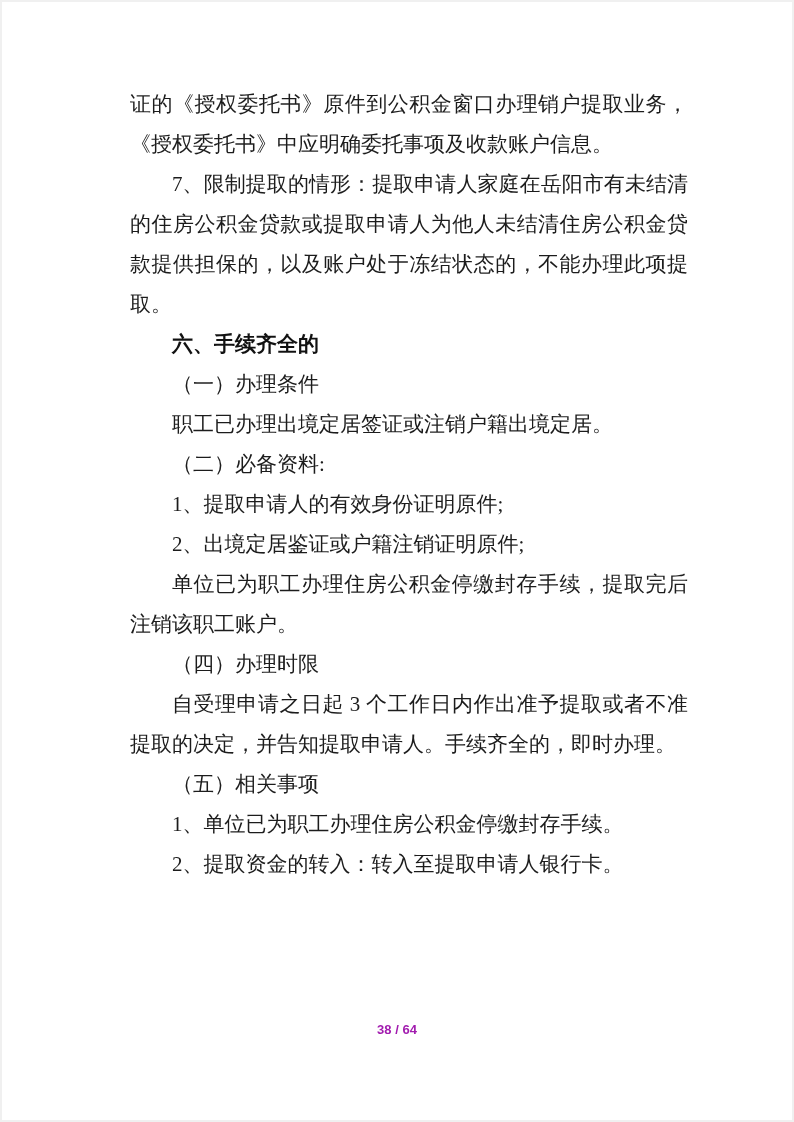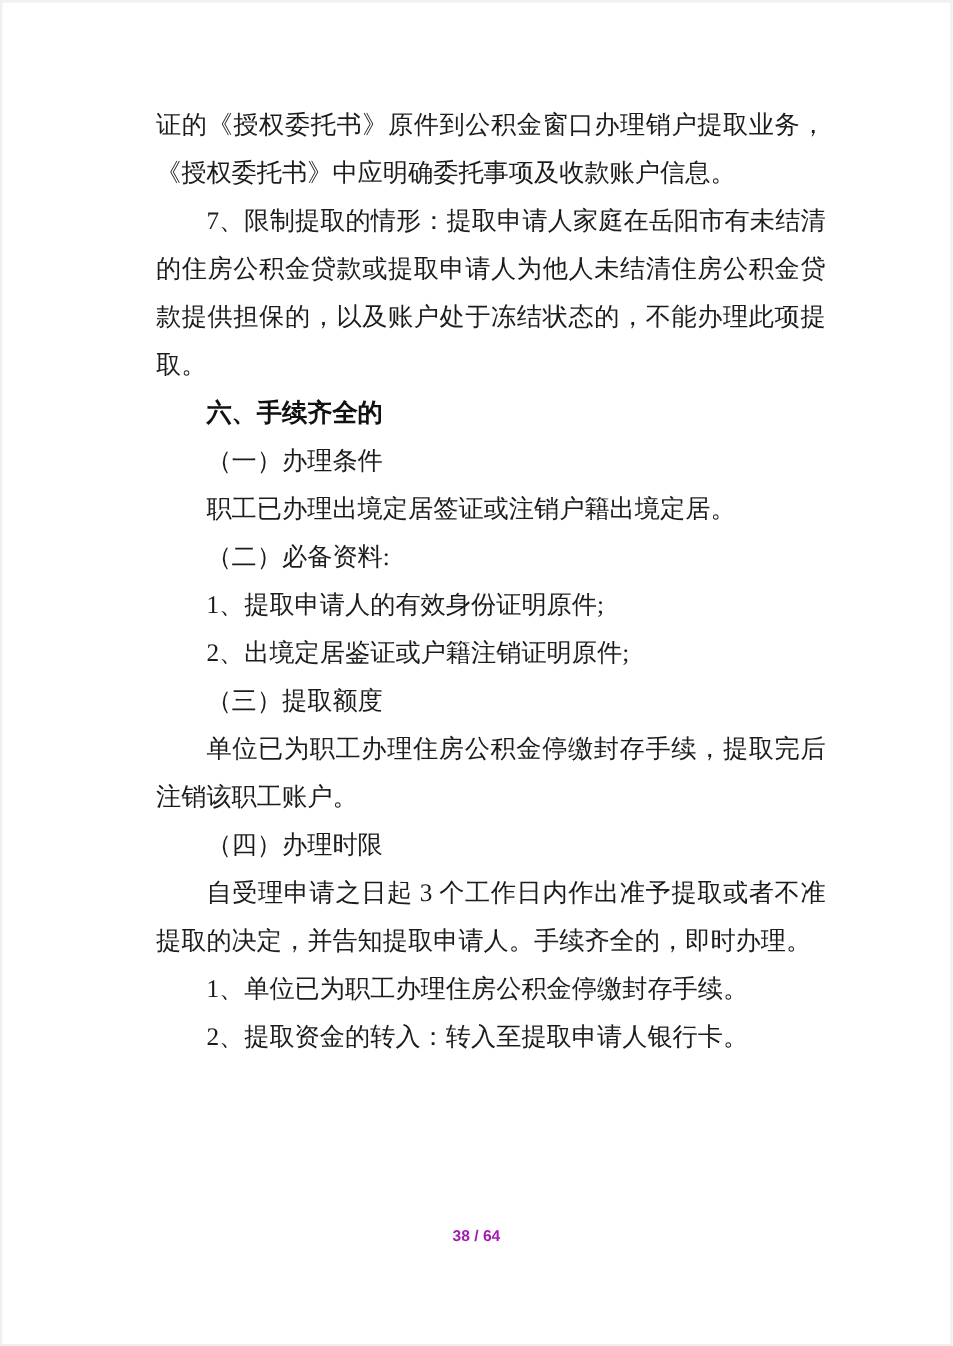--- a/index.html
+++ b/index.html
@@ -57,21 +57,21 @@
 <div class="page">
   <div class="content">
       <p class="para body">证的《授权委托书》原件到公积金窗口办理销户提取业务，《授权委托书》中应明确委托事项及收款账户信息。</p>
       <p class="para body indent">7、限制提取的情形：提取申请人家庭在岳阳市有未结清的住房公积金贷款或提取申请人为他人未结清住房公积金贷款提供担保的，以及账户处于冻结状态的，不能办理此项提取。</p>
       <p class="para heading indent">六、手续齐全的</p>
       <p class="para body indent">（一）办理条件</p>
       <p class="para body indent">职工已办理出境定居签证或注销户籍出境定居。</p>
       <p class="para body indent">（二）必备资料:</p>
       <p class="para body indent">1、提取申请人的有效身份证明原件;</p>
       <p class="para body indent">2、出境定居鉴证或户籍注销证明原件;</p>
-      <p class="para body indent">（三）提取额度</p>
       <p class="para body indent">单位已为职工办理住房公积金停缴封存手续，提取完后注销该职工账户。</p>
       <p class="para body indent">（四）办理时限</p>
       <p class="para body indent">自受理申请之日起 3 个工作日内作出准予提取或者不准提取的决定，并告知提取申请人。手续齐全的，即时办理。</p>
+      <p class="para body indent">（五）相关事项</p>
       <p class="para body indent">1、单位已为职工办理住房公积金停缴封存手续。</p>
       <p class="para body indent">2、提取资金的转入：转入至提取申请人银行卡。</p>
     </div>
   <div class="footer">38 / 64</div>
 </div>
 
 </body></html>

